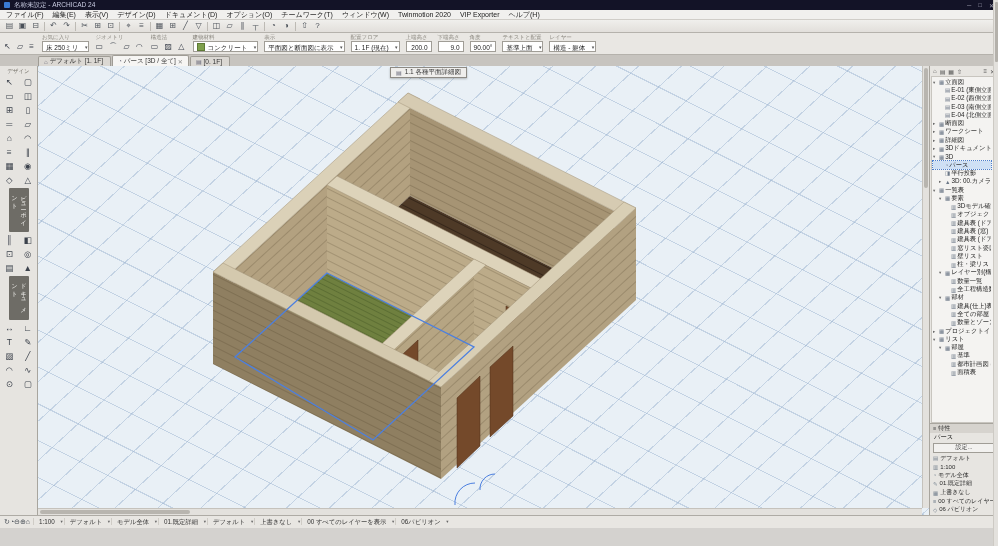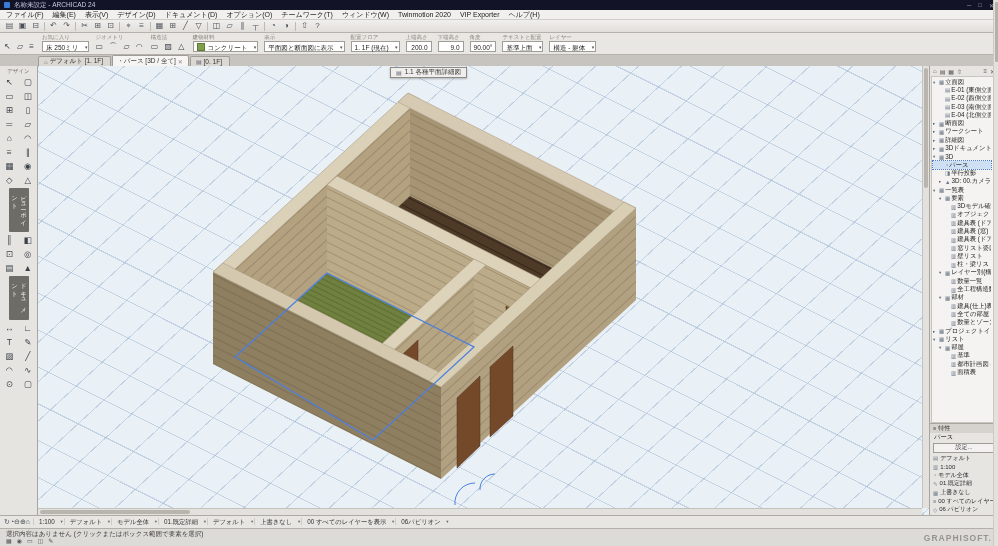--- a/index.html
+++ b/index.html
@@ -656,28 +656,14 @@
 
   <div class="statusbar">
     <span>
       
     <span class="sbico">↻</span><span class="sbico">◔</span><span class="sbico">⊖</span><span class="sbico">⊕</span><span class="sbico">⌂</span></span>
     <span>
       
     <span class="sbitem">1:100</span><span class="sbitem">デフォルト</span><span class="sbitem">モデル全体</span><span class="sbitem">01.既定詳細</span><span class="sbitem">デフォルト</span><span class="sbitem">上書きなし</span><span class="sbitem">00 すべてのレイヤーを表示</span><span class="sbitem">06パビリオン</span></span>
   </div>
 
-  <div class="bottombar">
-    <div class="bbleft">
-      <div class="bbmsg">選択内容はありません (クリックまたはボックス範囲で要素を選択)</div>
-      <div class="bbicons">
-
-      <span>▦</span>
-          <span>◉</span>
-          <span>▭</span>
-          <span>◫</span>
-          <span>✎</span>
-        </div>
-    </div>
-    <span class="brand">GRAPHISOFT.</span>
-  </div>
 
 </div>
 
 </body></html>

